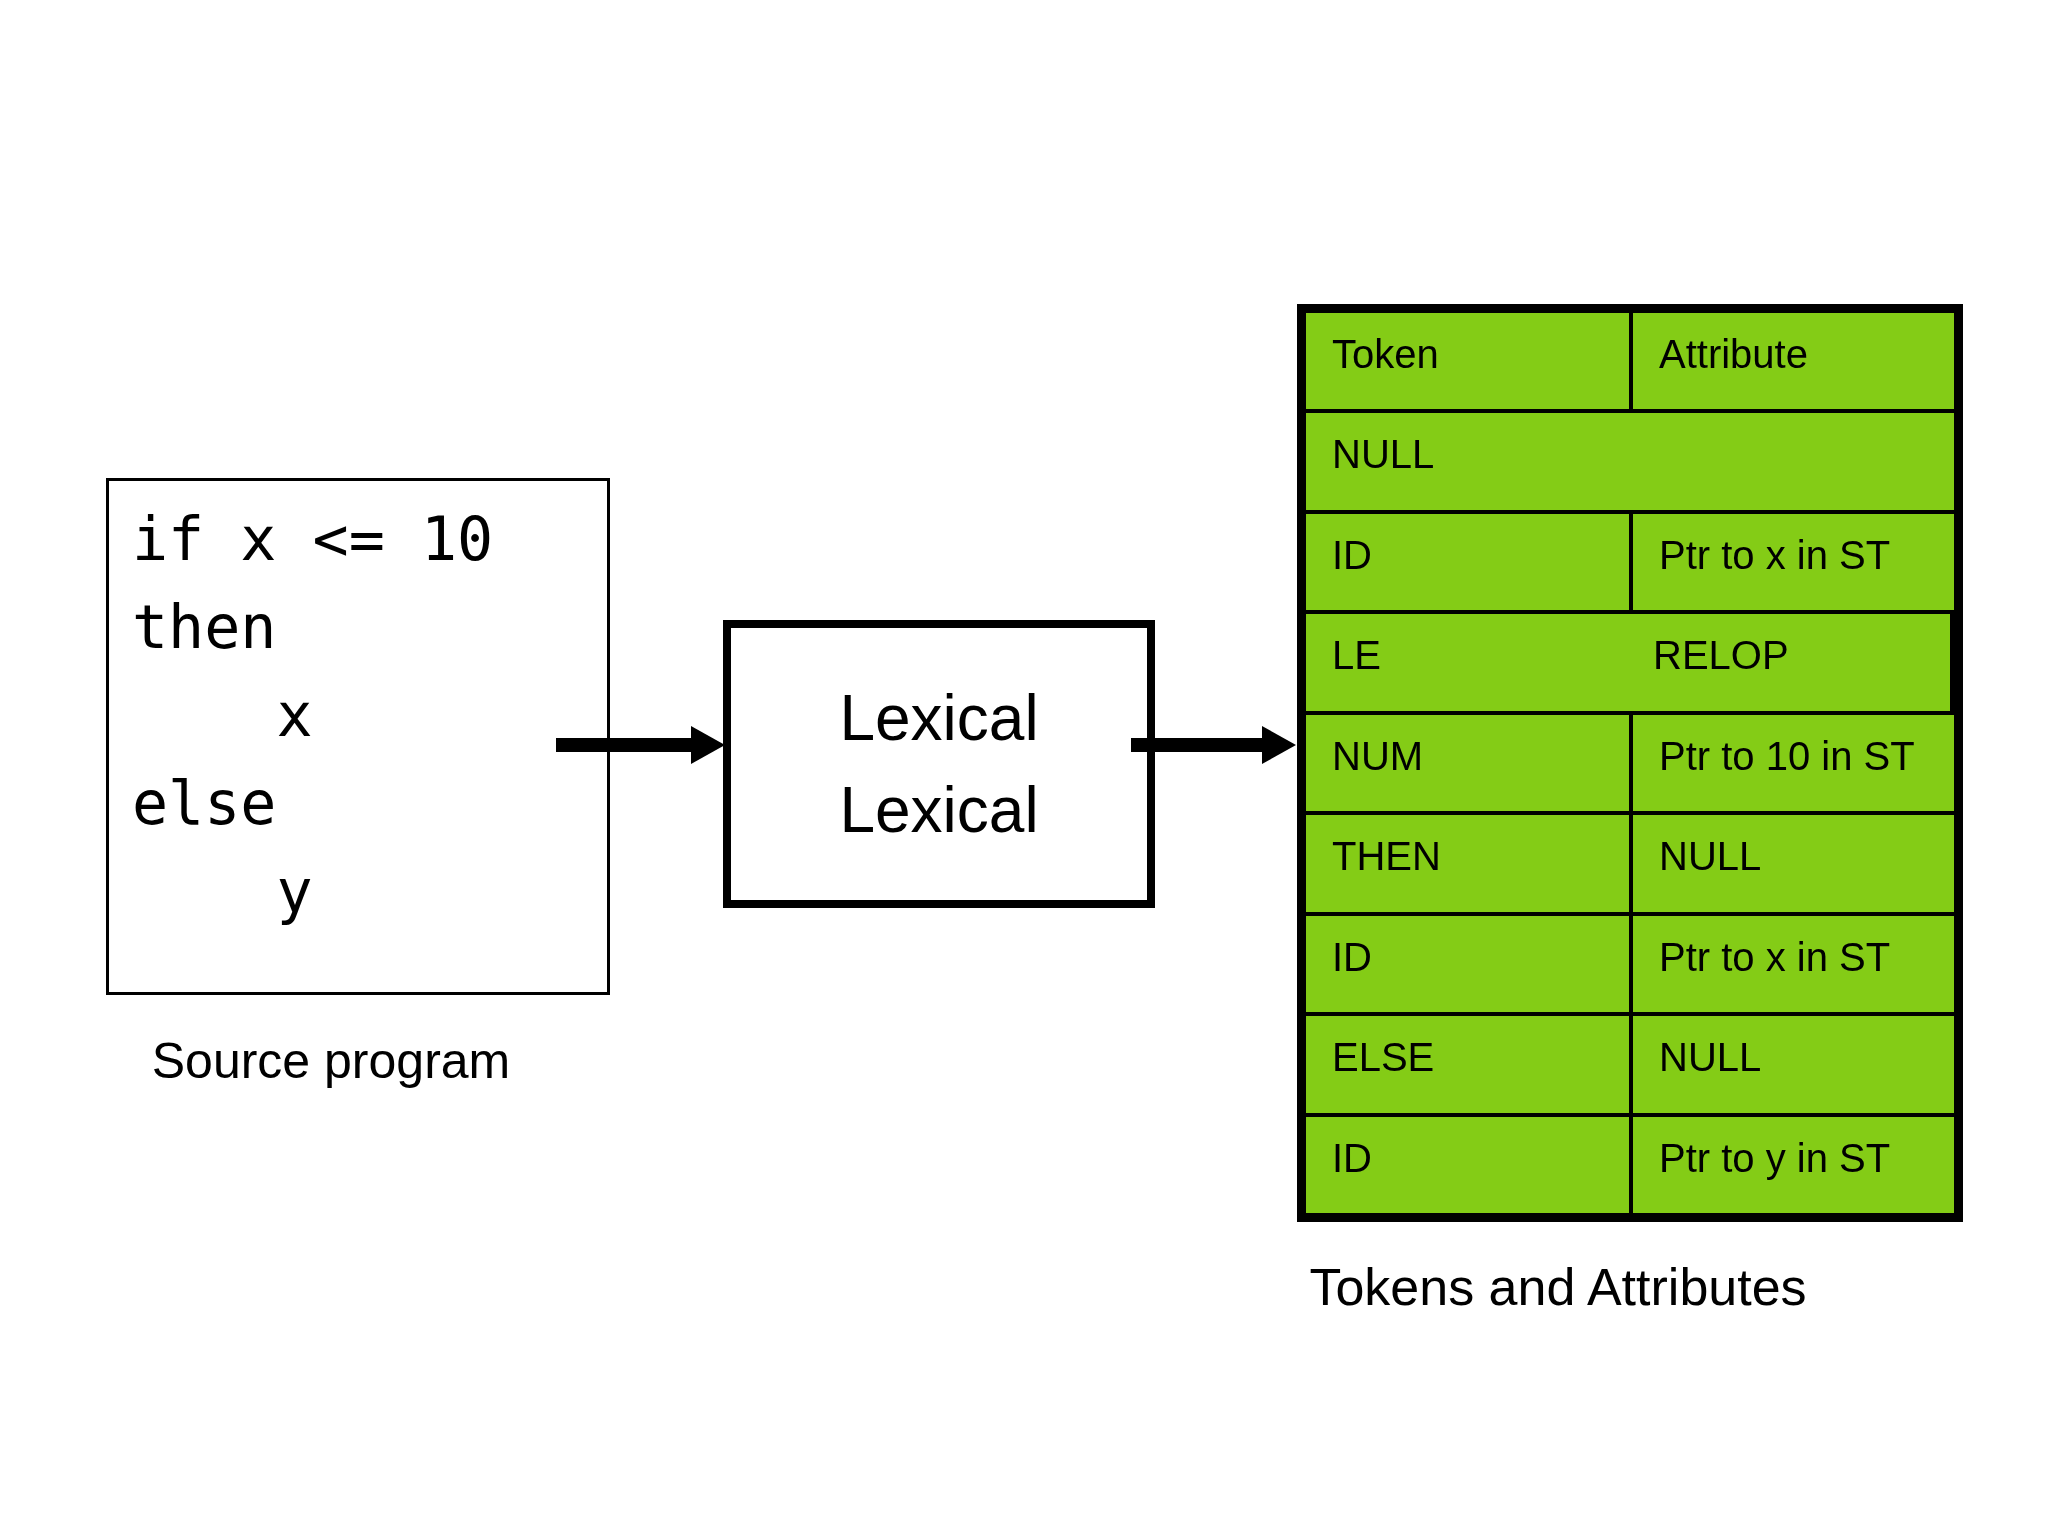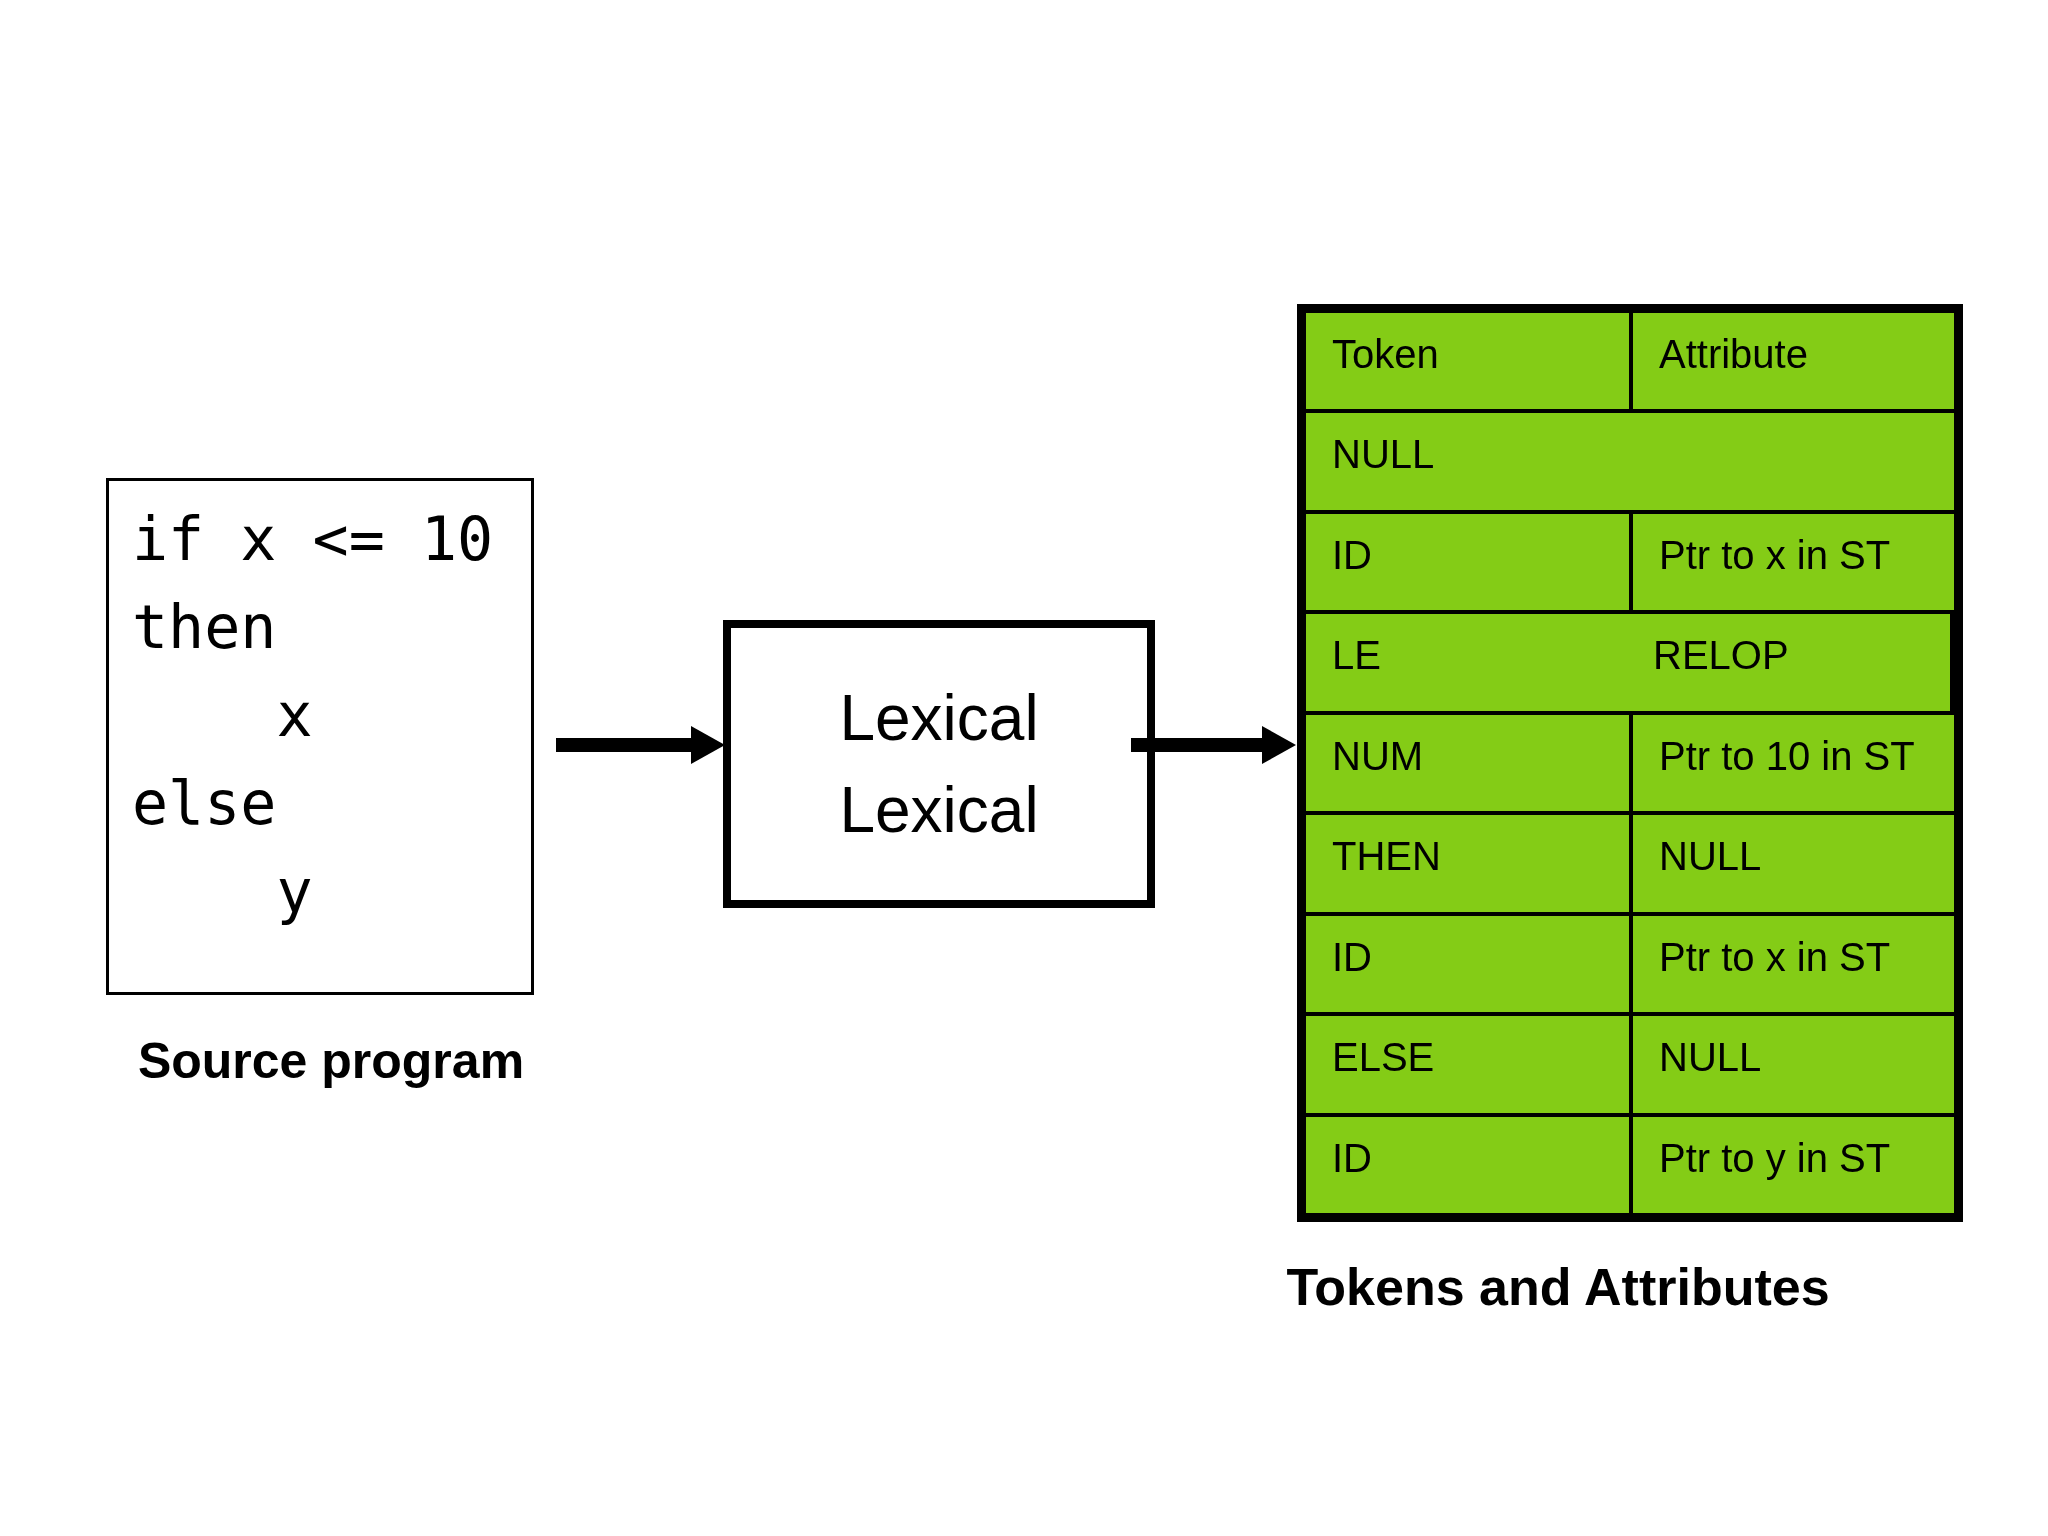--- a/index.html
+++ b/index.html
@@ -6,30 +6,30 @@
   .canvas{
     position:relative;
     width:2048px;height:1536px;
     background:#ffffff;
     color:#000000;
     font-family:"Liberation Sans", sans-serif;
     overflow:hidden;
   }
   
   .source-box{
-    position:absolute;left:106px;top:478px;width:428px;height:517px;
+    position:absolute;left:106px;top:478px;width:504px;height:517px;
     border:3px solid #000;box-sizing:border-box;
     padding:14px 0 0 23px;background:#fff;
   }
   .code-line{
     font-family:"DejaVu Sans Mono", monospace;
     font-size:60px;line-height:88px;white-space:pre;
   }
   
-  .caption{position:absolute;text-align:center;font-weight:bold;}
+  .caption{position:absolute;text-align:center;}
   .source-caption{left:86px;top:1032px;width:490px;font-size:50px;}
   .table-caption{left:1225px;top:1240px;width:666px;font-size:52px;margin-top:17px;}
   
   .lex-box{
     position:absolute;left:723px;top:620px;width:432px;height:288px;
     border:8px solid #000;box-sizing:border-box;background:#fff;
     display:flex;flex-direction:column;justify-content:center;align-items:center;
   }
   .lex-line{font-size:64px;line-height:92px;text-align:center;}
   

